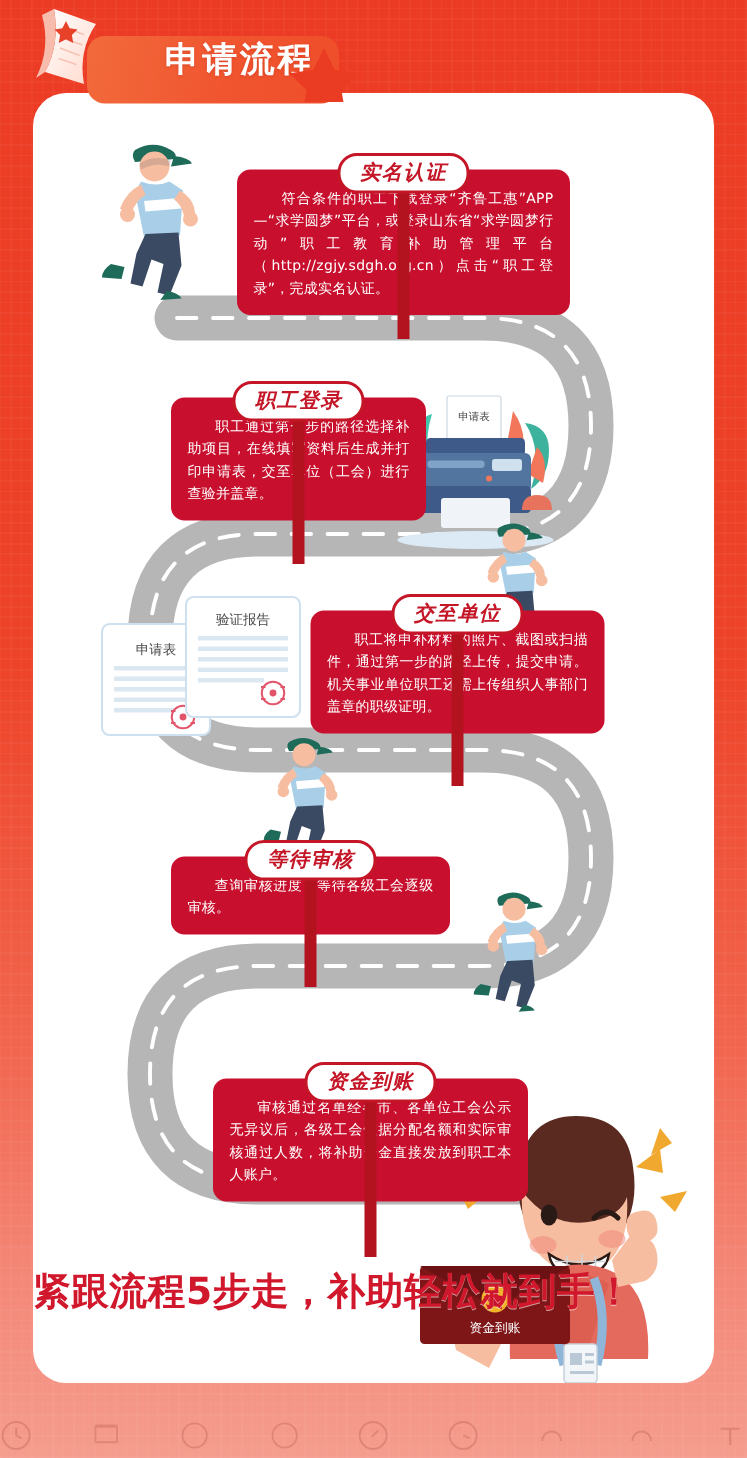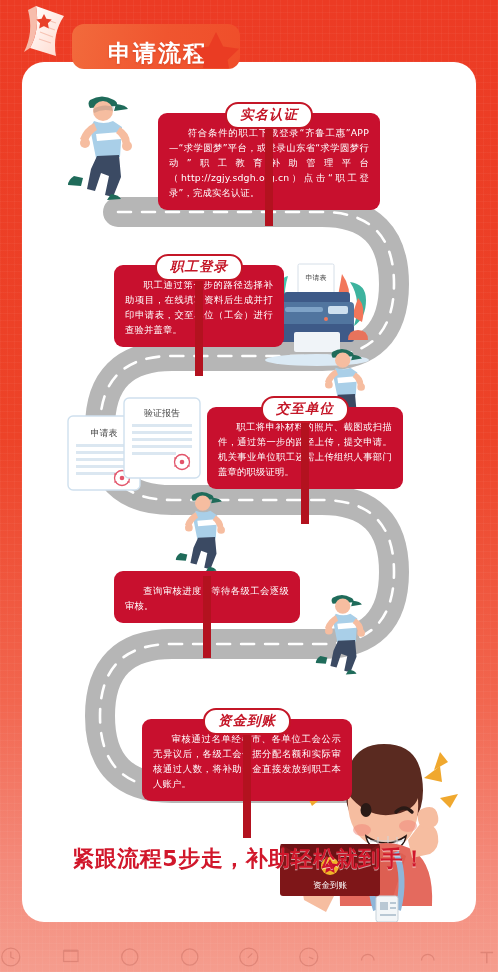--- a/index.html
+++ b/index.html
@@ -17,24 +17,24 @@
   .bg-texture{
     position:absolute; inset:0;
     background-image:
       repeating-linear-gradient(0deg, rgba(255,255,255,.035) 0 1px, transparent 1px 7px),
       repeating-linear-gradient(90deg, rgba(255,255,255,.035) 0 1px, transparent 1px 7px);
     pointer-events:none;
   }
 
   
   .header-badge{
-    position:absolute; left:72px; top:24px; width:168px; height:45px;
+    position:absolute; left:58px; top:24px; width:168px; height:45px;
     border-radius:12px 12px 12px 12px;
     background:linear-gradient(100deg,#f26a3c 0%, #f0552f 55%, #ef4e2a 100%);
-    display:flex; align-items:flex-end; z-index:40;
+    display:flex; align-items:flex-start; z-index:40;padding-left:16px;
   }
   .header-title{
     color:#fff; font-size:23px; font-weight:bold; letter-spacing:2px;
     margin-left:36px; text-shadow:0 1px 2px rgba(150,20,0,.25);
     font-family:"DejaVu Sans","Liberation Sans",sans-serif;
   }
   
   .badge-paper{
     position:absolute; left:22px; top:4px; width:46px; height:64px; z-index:41;
   }
@@ -71,22 +71,22 @@
   .step-stem{
     position:absolute; width:8px; background:#b3121f; left:50%;
     transform:translateX(-50%); z-index:1;
   }
 
   
   .illus{ position:absolute; z-index:20; }
 
   
   .slogan{
-    position:absolute; left:0; right:0; top:782px; text-align:center; z-index:30;
-    color:#d1172b; font-weight:bold; font-size:22px; letter-spacing:.5px;
+    position:absolute; left:0; right:0; top:782px; z-index:30;
+    color:#d1172b; font-weight:bold; font-size:25px; letter-spacing:.5px;
     font-family:"DejaVu Sans","Liberation Sans",sans-serif;
     text-shadow:0 1px 0 rgba(255,255,255,.6);
   }
 
   
   .ghost-bar{
     position:absolute; left:0; right:0; bottom:0; height:26px; z-index:5;
     display:flex; align-items:flex-start; justify-content:center; gap:38px;
     opacity:.17;
   }
@@ -270,20 +270,21 @@
     <path d="M31 66 l22-1 2 22 -8 20 -8-2 4-19 -8-3 -6 18 -8-2 4-20z" fill="#3b4a63"></path>
     <path d="M45 104 q8 1 10 5 l-14 1z" fill="#1f6b5a"></path>
     <path d="M8 86 q-6 4 -6 9 l13 1 2-8z" fill="#1f6b5a"></path>
   </svg>
 
   <div class="step" style="left:92px; top:498px; width:186px; height:90px;">
     <div class="step-stem" style="top:16px; height:82px;"></div>
     <div class="step-body" style="width:186px; min-height:52px;">
       <span class="indent"></span><span>查询审核进度，等待各级工会逐级审核。</span>
     </div>
+    <div class="step-title">等待审核</div>
   </div>
 
   <svg class="illus" style="left:292px; top:528px;" width="62" height="86" viewBox="0 0 80 112">
     <path d="M24 10 q12-7 24 0 q4 2 3 6 l-27 2 q-3-5 0-8z" fill="#1f6b5a"></path>
     <path d="M50 14 q10 1 12 5 l-14 2z" fill="#1f6b5a"></path>
     <circle cx="37" cy="21" r="10" fill="#f6bda0"></circle>
     <path d="M28 31 q10 4 19 0 l9 6 -2 30 -24 1 -6-30z" fill="#a9cfe8"></path>
     <path d="M30 44 l24-2 1 7 -24 2z" fill="#ffffff"></path>
     <path d="M54 37 q10 6 10 16 l-7 2 q-2-9-7-12z" fill="#f6bda0"></path>
     <path d="M28 33 q-10 5 -14 16 l7 4 q4-10 10-13z" fill="#f6bda0"></path>

